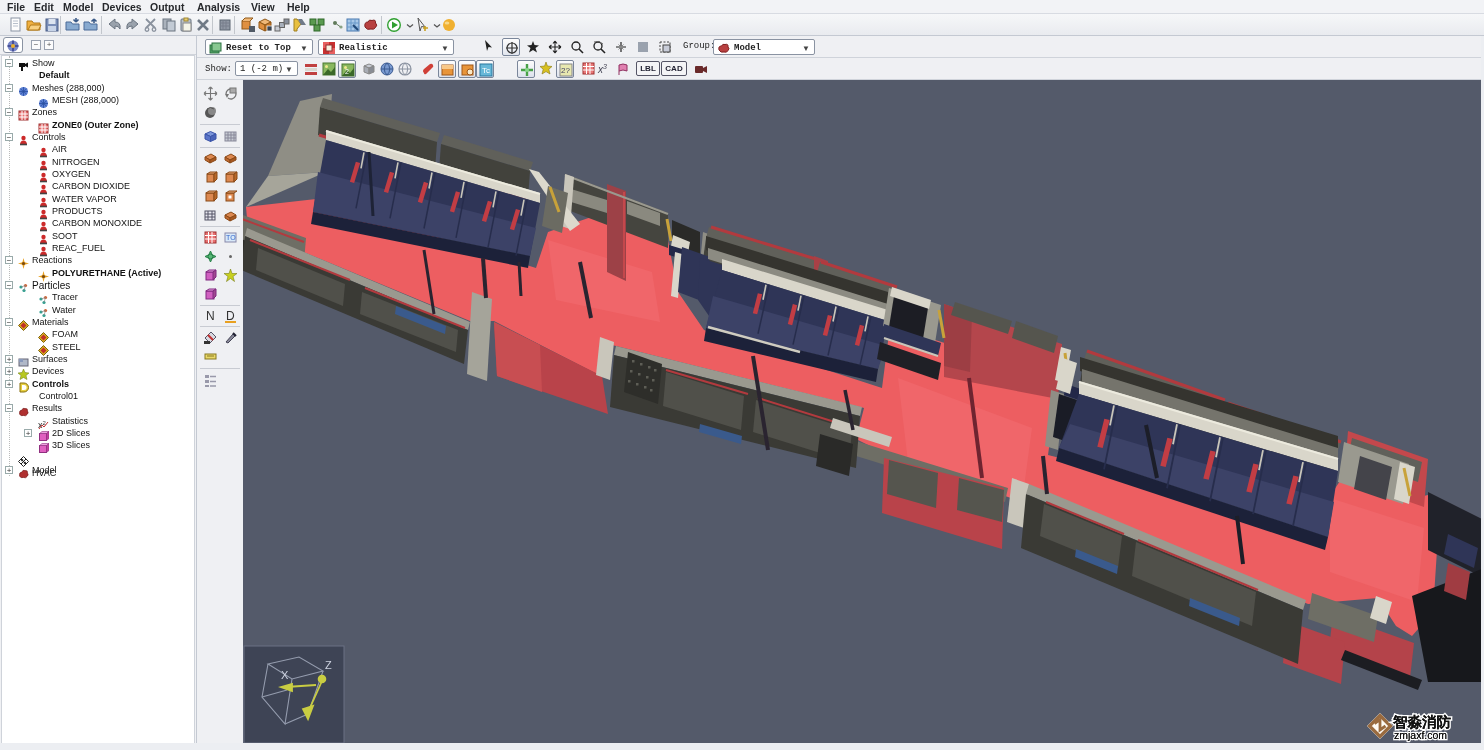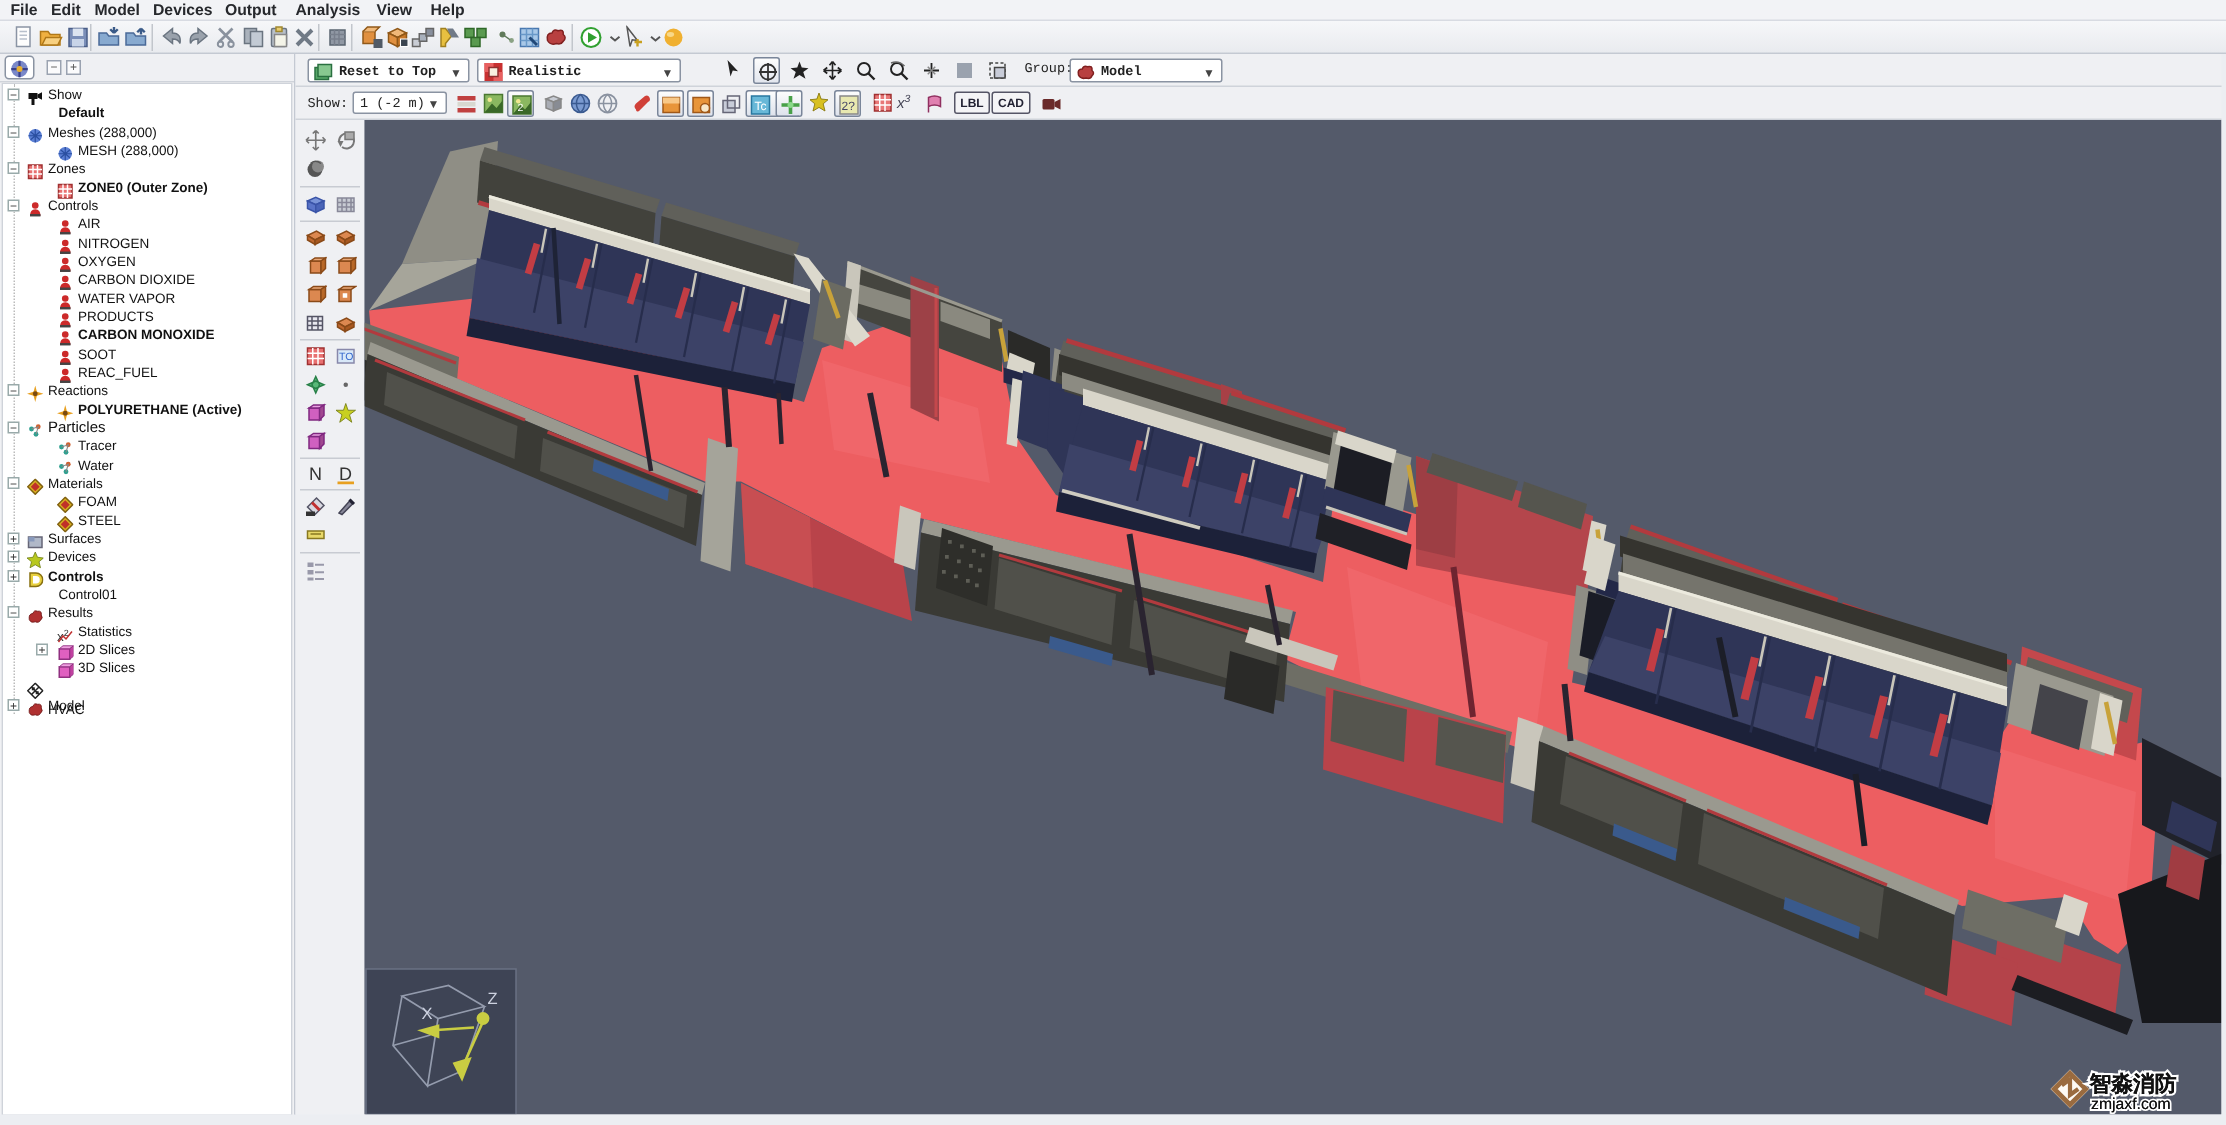--- a/index.html
+++ b/index.html
@@ -251,21 +251,21 @@
             <rect x="2" y="8.7" width="7" height="1.6" fill="#444"></rect>
           </svg></span>
         <span style="position:absolute;left:50px;top:1px;font-size:9px;font-weight:normal;color:#111;white-space:nowrap">PRODUCTS</span>
       </div>
 <div style="position:absolute;left:0;top:161.3px;width:100%;height:12.33px">
         <span style="position:absolute;left:36px;top:1px"><svg width="11" height="11" viewBox="0 0 11 11">
             <circle cx="5.5" cy="3" r="2.2" fill="#cc2a2a"></circle>
             <path d="M2 10 Q2 5.5 5.5 5.5 Q9 5.5 9 10 Z" fill="#cc2a2a"></path>
             <rect x="2" y="8.7" width="7" height="1.6" fill="#444"></rect>
           </svg></span>
-        <span style="position:absolute;left:50px;top:1px;font-size:9px;font-weight:bold;color:#111;white-space:nowrap">CARBON MONOXIDE</span>
+        <span style="position:absolute;left:50px;top:1px;font-size:9px;font-weight:normal;color:#111;white-space:nowrap">CARBON MONOXIDE</span>
       </div>
 <div style="position:absolute;left:0;top:173.6px;width:100%;height:12.33px">
         <span style="position:absolute;left:36px;top:1px"><svg width="11" height="11" viewBox="0 0 11 11">
             <circle cx="5.5" cy="3" r="2.2" fill="#cc2a2a"></circle>
             <path d="M2 10 Q2 5.5 5.5 5.5 Q9 5.5 9 10 Z" fill="#cc2a2a"></path>
             <rect x="2" y="8.7" width="7" height="1.6" fill="#444"></rect>
           </svg></span>
         <span style="position:absolute;left:50px;top:1px;font-size:9px;font-weight:normal;color:#111;white-space:nowrap">SOOT</span>
       </div>
 <div style="position:absolute;left:0;top:185.9px;width:100%;height:12.33px">
@@ -559,21 +559,21 @@
             <rect x="1" y="2" width="11" height="10" fill="#e8953a" stroke="#a05818"></rect>
             <circle cx="9" cy="9" r="3" fill="#f8e8c8" stroke="#a05818"></circle>
           </svg></div>
       </div>
       <div style="position:absolute;left:478px;top:2px;width:18px;height:18px;border-radius:2px">
         <div style="position:absolute;left:2px;top:2px"><svg width="14" height="14" viewBox="0 0 14 14">
             <rect x="2" y="5" width="8" height="8" fill="#c8ccd8" stroke="#667"></rect>
             <rect x="5" y="2" width="8" height="8" fill="none" stroke="#667"></rect>
           </svg></div>
       </div>
-      <div style="position:absolute;left:497px;top:2px;width:36px;height:18px;border:1px solid #7a869a;background:linear-gradient(#fdfdfd,#dde2ec);border-radius:2px">
+      <div style="position:absolute;left:476px;top:2px;width:18px;height:18px;border:1px solid #7a869a;background:linear-gradient(#fdfdfd,#dde2ec);border-radius:2px">
         <div style="position:absolute;left:2px;top:2px"><svg width="14" height="14" viewBox="0 0 14 14">
             <rect x="1" y="1" width="12" height="12" fill="#68b8d8" stroke="#2878a0"></rect>
             <text x="3" y="10" font-size="8" fill="#fff">Tc</text>
           </svg></div>
       </div>
       <div style="position:absolute;left:517px;top:2px;width:18px;height:18px;border:1px solid #7a869a;background:linear-gradient(#fdfdfd,#dde2ec);border-radius:2px">
         <div style="position:absolute;left:2px;top:2px"><svg width="14" height="14" viewBox="0 0 14 14">
             <path d="M7 1 v12 M1 7 h12" stroke="#48a048" stroke-width="2.4"></path>
             <circle cx="7" cy="7" r="2" fill="#88d888"></circle>
           </svg></div>

